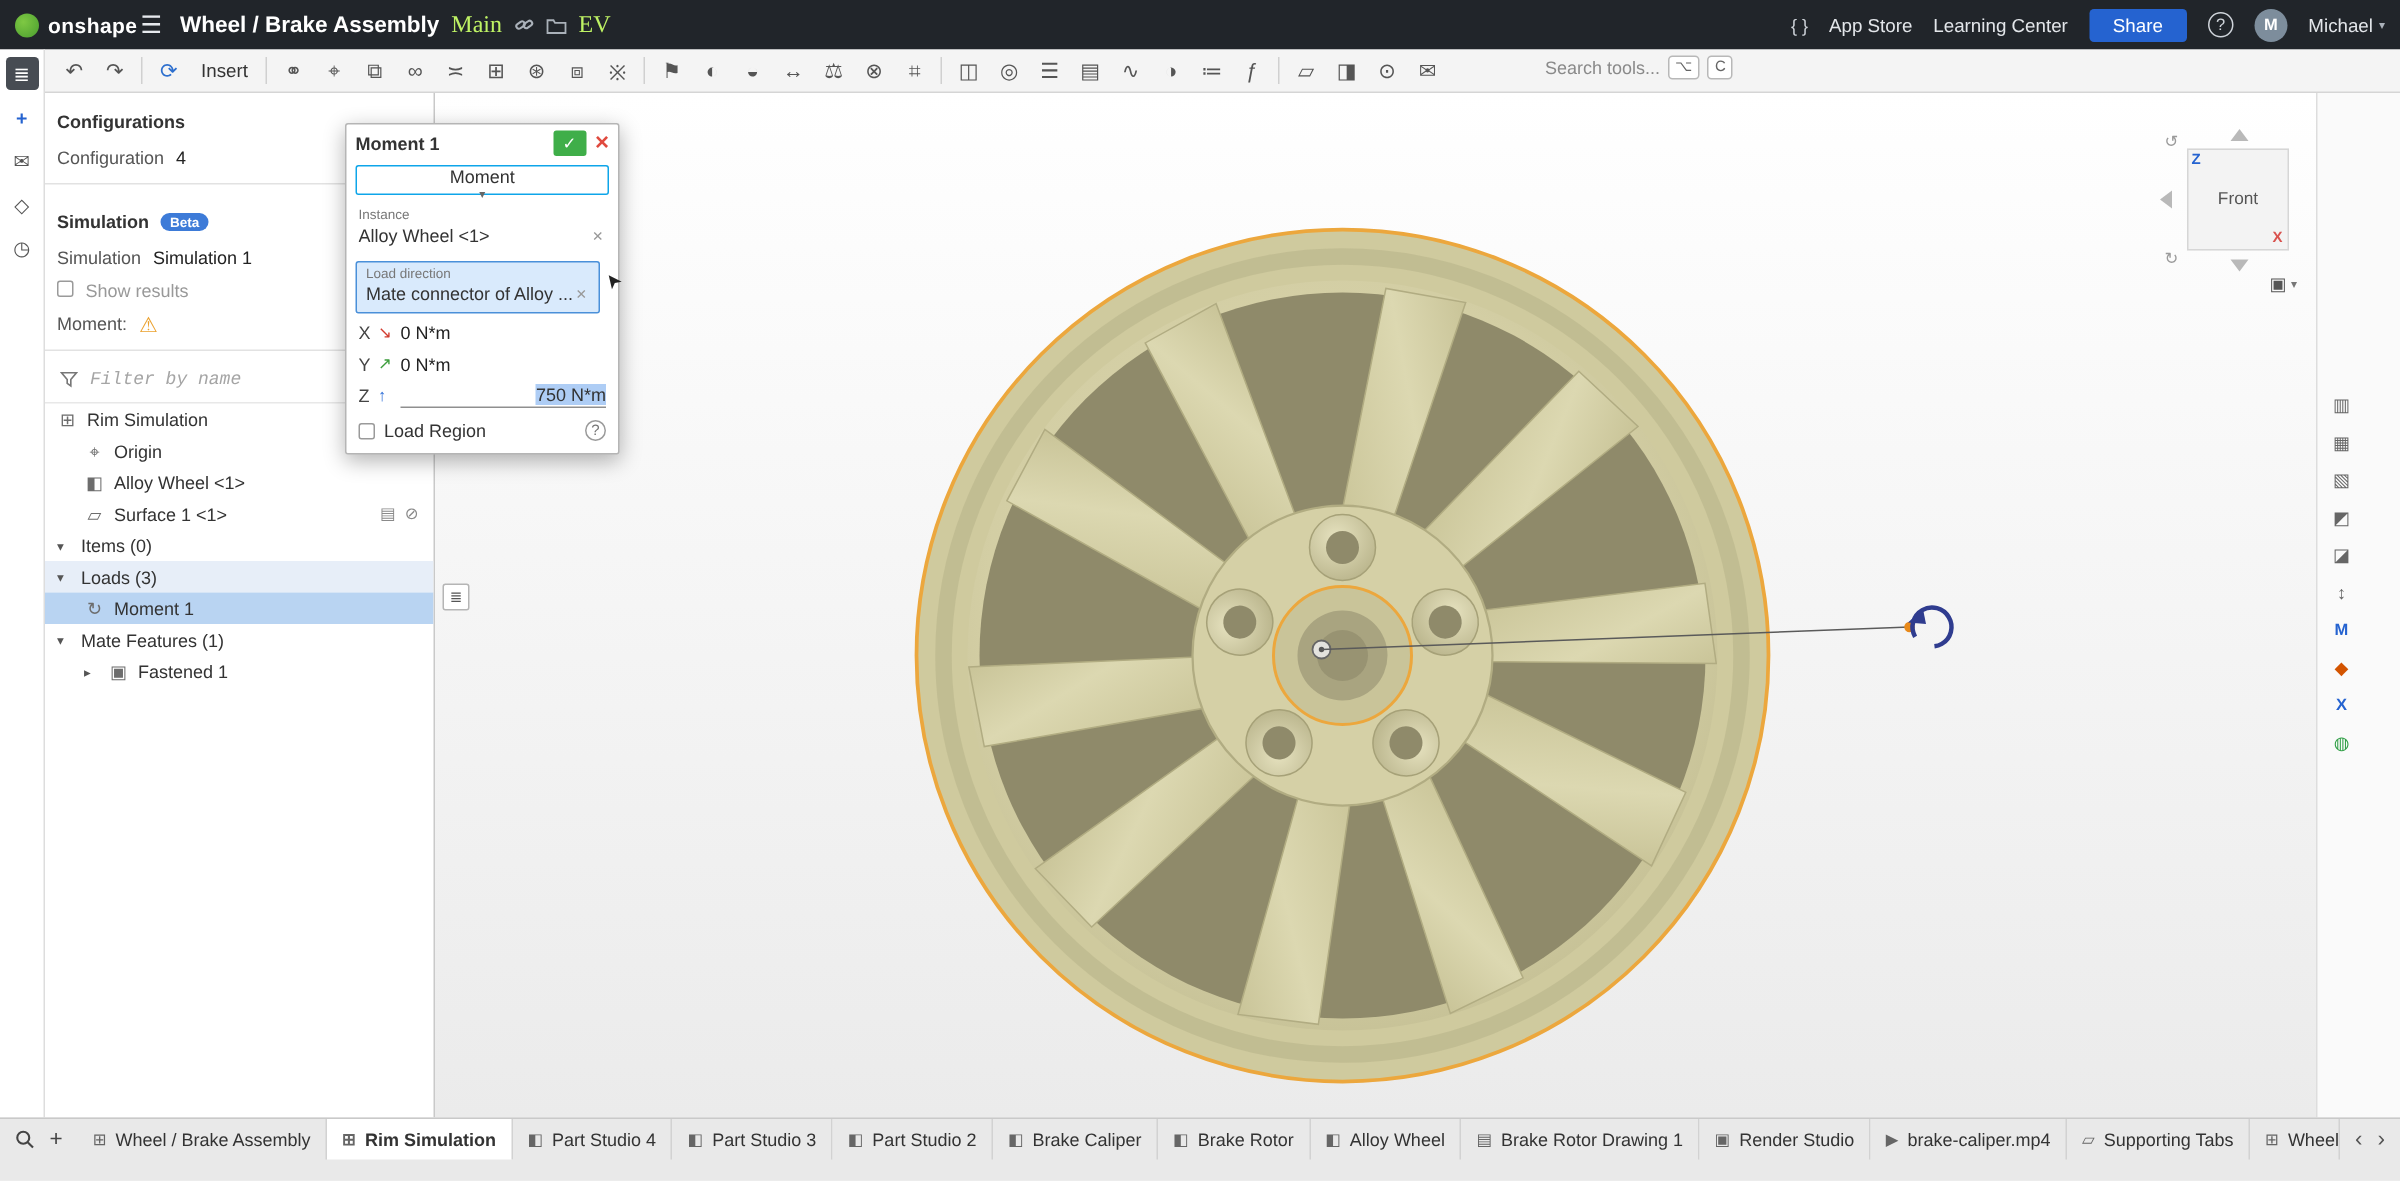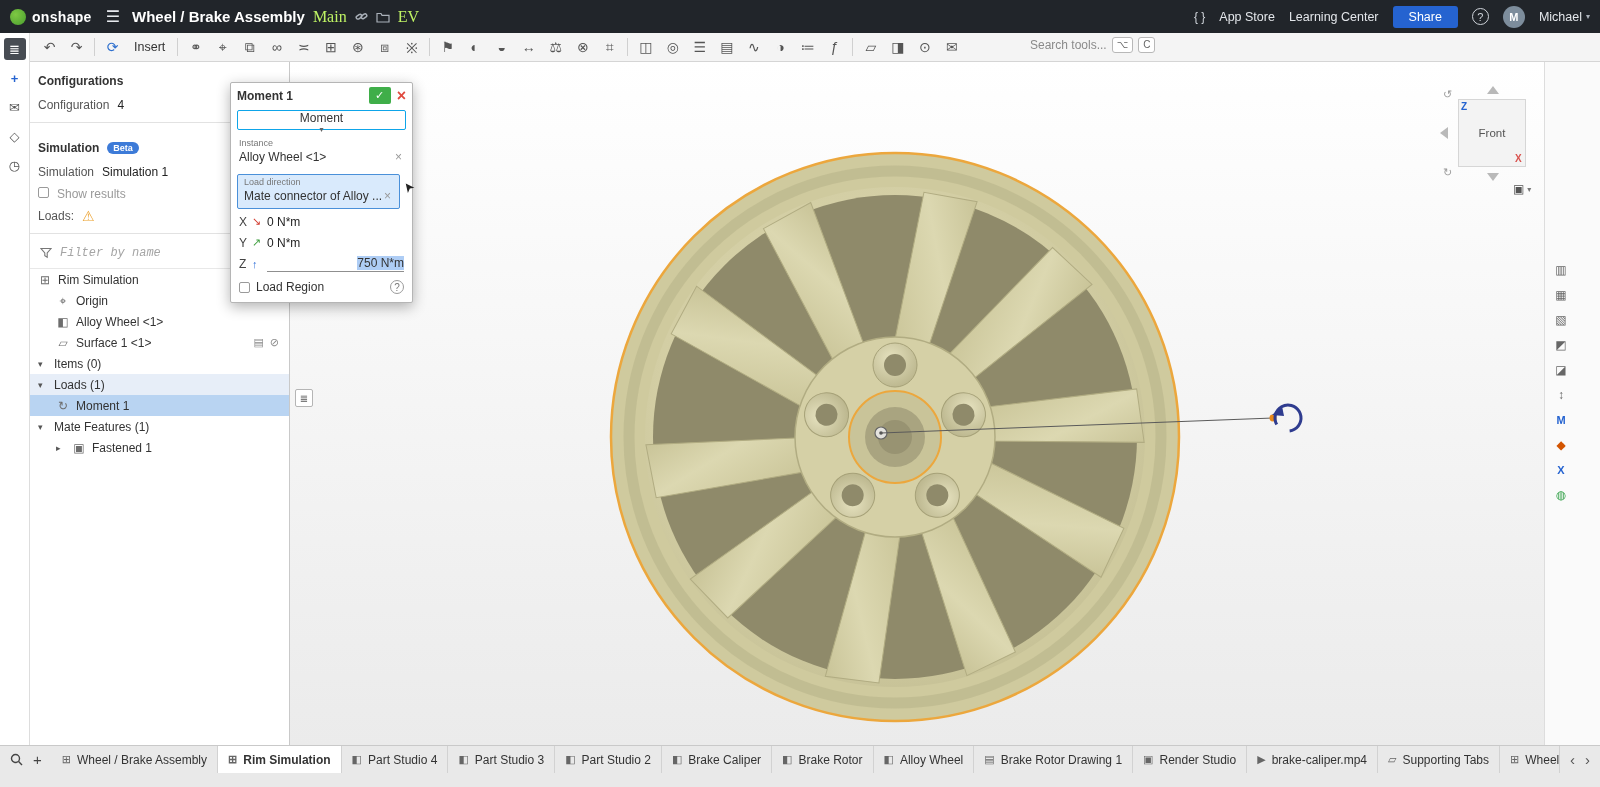--- a/index.html
+++ b/index.html
@@ -2,21 +2,21 @@
 <html><head>
 <meta charset="utf-8">
 <style>
   * { box-sizing: border-box; margin: 0; padding: 0; }
   html,body { width:1600px; height:787px; overflow:hidden; }
   body { position:relative; font-family:"Liberation Sans",sans-serif; font-size:12px; color:#333; background:#ededed; }
 
   
   .topbar { position:absolute; left:0; top:0; right:0; height:33px; background:#21252a; display:flex; align-items:center; padding:0 10px; color:#d9dde2; }
   .logo-mark { width:16px; height:16px; border-radius:50%; background:radial-gradient(circle at 35% 35%, #7ec843, #4a9e2f); margin-right:6px; }
-  .logo-text { color:#fff; font-weight:bold; font-size:14px; letter-spacing:.3px; margin-right:14px; }
+  .logo-text { color:#fff; font-weight:bold; font-size:14px; letter-spacing:.3px; margin-right:2px; }
   .hamburger { color:#e6e9ed; font-size:16px; margin-right:12px; cursor:pointer; }
   .doc-title { color:#fff; font-size:15px; font-weight:bold; margin-right:8px; white-space:nowrap; }
   .tb-sub { color:#bef264; font-size:16px; margin-right:8px;font-family:Liberation Serif, serif; }
   .tb-icon { color:#aab1b9; margin-right:8px; display:flex; align-items:center; }
   .tb-right { margin-left:auto; display:flex; align-items:center; gap:14px; }
   .tb-link { color:#e3e6ea; font-size:12.5px; cursor:pointer; white-space:nowrap; }
   .fs-glyph { color:#cfd4da; font-size:12px; }
   .share-btn { background:#2563d0; color:#fff; padding:4px 16px; border-radius:3px; font-size:12.5px; cursor:pointer; }
   .help-circle { width:17px; height:17px; border:1.5px solid #cfd4da; border-radius:50%; color:#cfd4da; font-size:11px; display:flex; align-items:center; justify-content:center; }
   .avatar { width:22px; height:22px; border-radius:50%; background:#7d8d9c; color:#fff; font-size:11px; font-weight:bold; display:flex; align-items:center; justify-content:center; }
@@ -229,21 +229,21 @@
   </div>
   <div class="lp-row">
     <span class="lp-label">Simulation</span>
     <span class="lp-value">Simulation 1</span>
   </div>
   <div class="lp-row">
     <span class="chk"></span>
     <span class="muted">Show results</span>
   </div>
   <div class="lp-row">
-    <span class="lp-label">Loads:</span>
+    <span class="lp-label">Moment:</span>
     <span class="warn">⚠</span>
   </div>
   <div class="lp-divider"></div>
   <div class="filter-row">
     <svg width="12" height="12" viewBox="0 0 12 12">
         <path d="M1 1.5h10L7.2 6v4.3L4.8 8.6V6z" fill="none" stroke="#777" stroke-width="1.1"></path>
       </svg>
     <input class="filter-input" placeholder="Filter by name" style="">
   </div>
 
@@ -266,21 +266,21 @@
       <span>▤</span>
       <span>⊘</span>
     </span>
   </div>
   <div class="trow">
     <span class="cx">▾</span>
     <span>Items (0)</span>
   </div>
   <div class="trow row-loads">
     <span class="cx">▾</span>
-    <span>Loads (1)</span>
+    <span>Loads (3)</span>
   </div>
   <div class="trow ind1 row-selected">
     <span class="g">↻</span>
     <span>Moment 1</span>
   </div>
   <div class="trow">
     <span class="cx">▾</span>
     <span>Mate Features (1)</span>
   </div>
   <div class="trow ind1">

